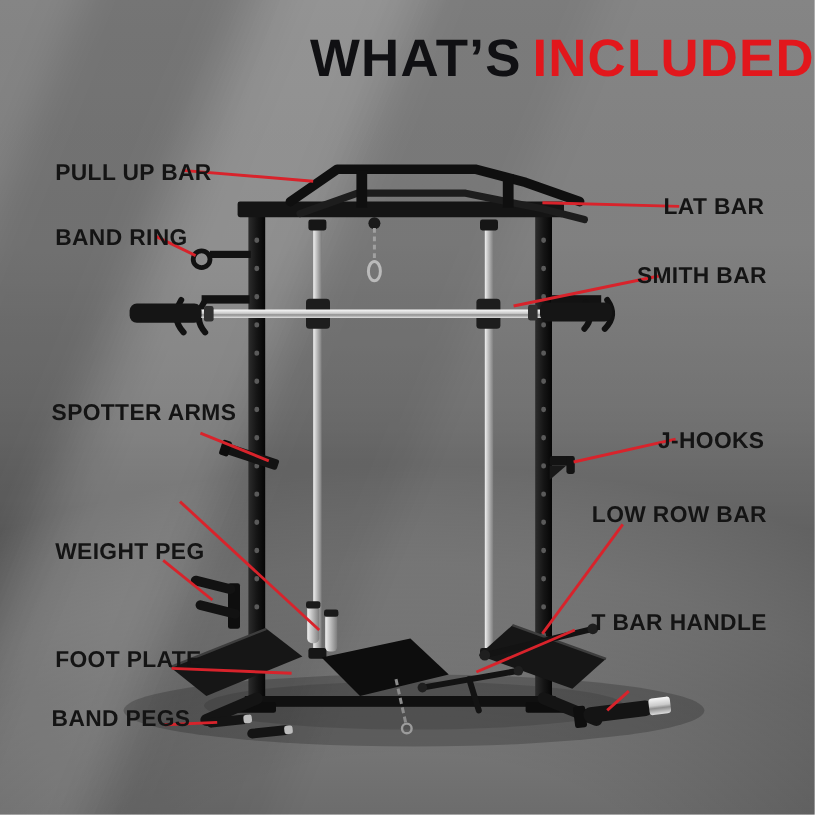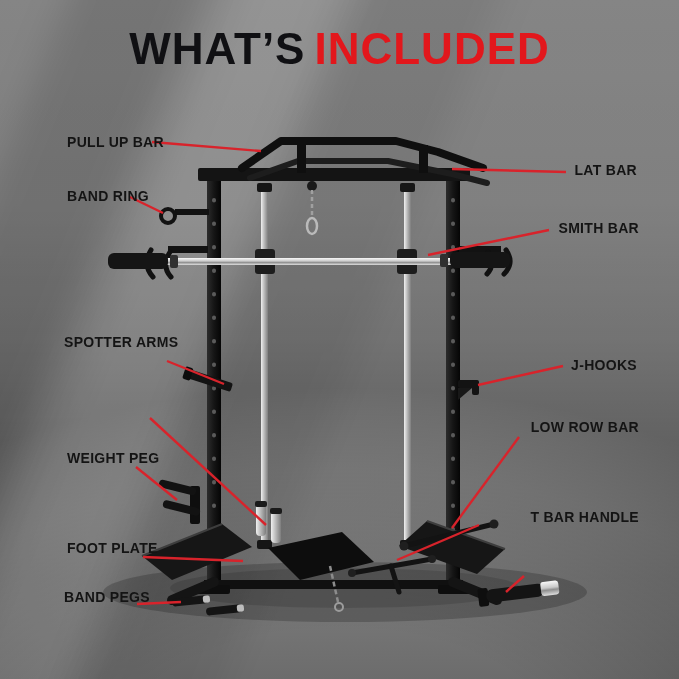--- a/index.html
+++ b/index.html
@@ -8,28 +8,28 @@
     font-family:"Liberation Sans", sans-serif;
     background:
       radial-gradient(95% 55% at 50% 112%, rgba(0,0,0,0) 35%, rgba(0,0,0,0.22) 78%, rgba(0,0,0,0.38) 100%),
       linear-gradient(180deg,#d6d6d6 0%,#cecece 30%,#b9b9b9 50%,#989898 68%,#7c7c7c 85%,#6c6c6c 100%);
   }
   .streak { position:absolute; top:-160px; width:150px; height:980px; transform:rotate(22deg); filter:blur(17px); }
   .s1 { left:-60px;  background:rgba(0,0,0,0.12); }
   .s2 { left:70px;   background:rgba(255,255,255,0.12); }
   .s3 { left:210px;  background:rgba(0,0,0,0.07); }
   .title {
-    position:absolute; top:24px; left:0; right:0; margin:0; text-align:center;
+    position:absolute; top:24px; left:0; right:0; margin:0; text-align:right;
     font-weight:bold; font-size:44px; letter-spacing:1px; color:#101013;
   }
   .t-red { color:#E2171C; margin-left:9px; }
   .machine, .leaders { position:absolute; inset:0; width:679px; height:679px; }
   .label {
-    position:absolute; font-weight:bold; font-size:14px; line-height:1.1;
-    letter-spacing:.3px; color:#141414; white-space:nowrap;margin-left:21px;
+    position:absolute; font-weight:bold; font-size:19px; line-height:1.1;
+    letter-spacing:.3px; color:#141414; white-space:nowrap;
   }
   .label.r { text-align:right; }
   .label.wrap { white-space:normal; width:118px; line-height:1.18; }
 </style>
 </head>
 <body>
 
 <div class="canvas">
 
   <div class="streak s1"></div>

